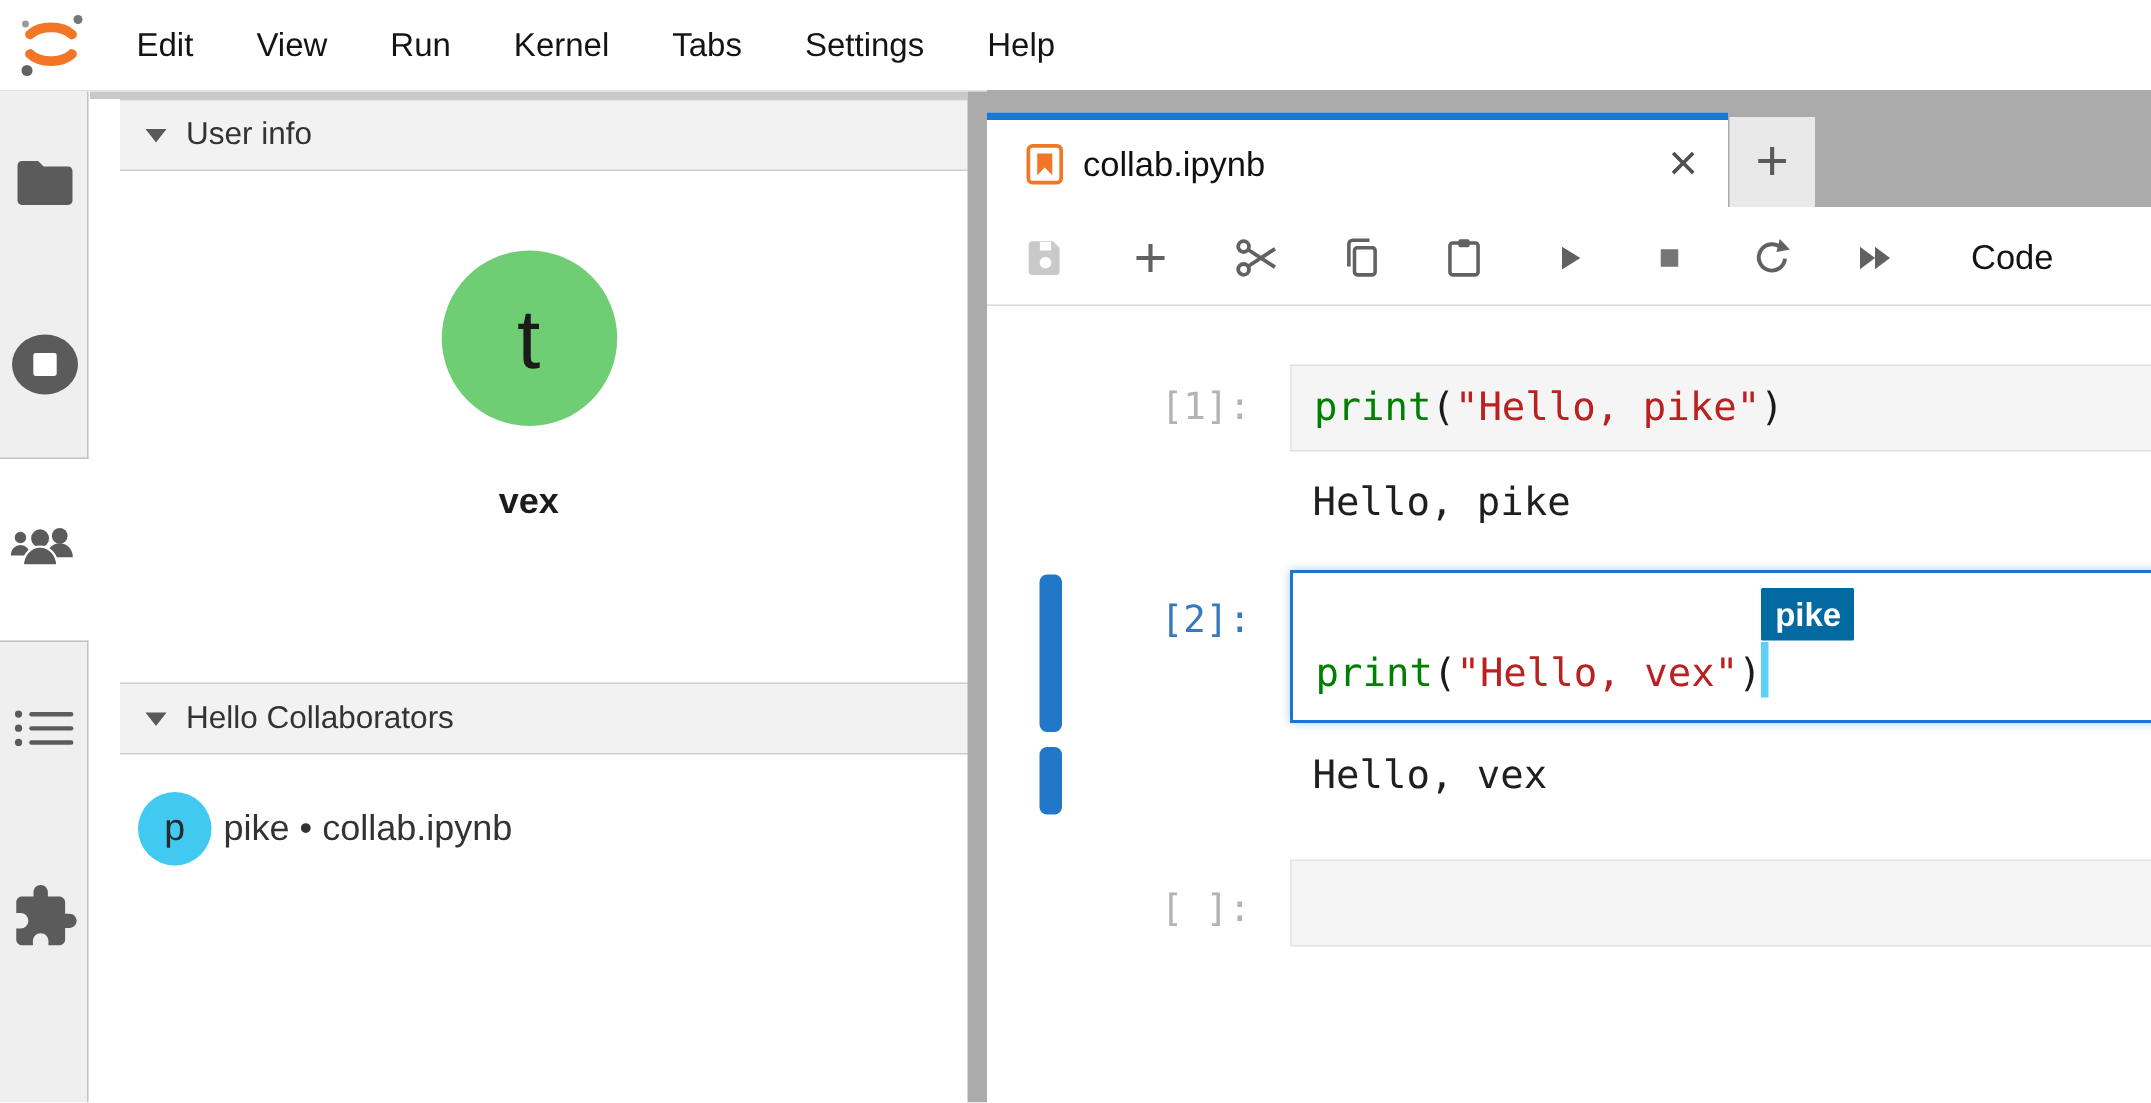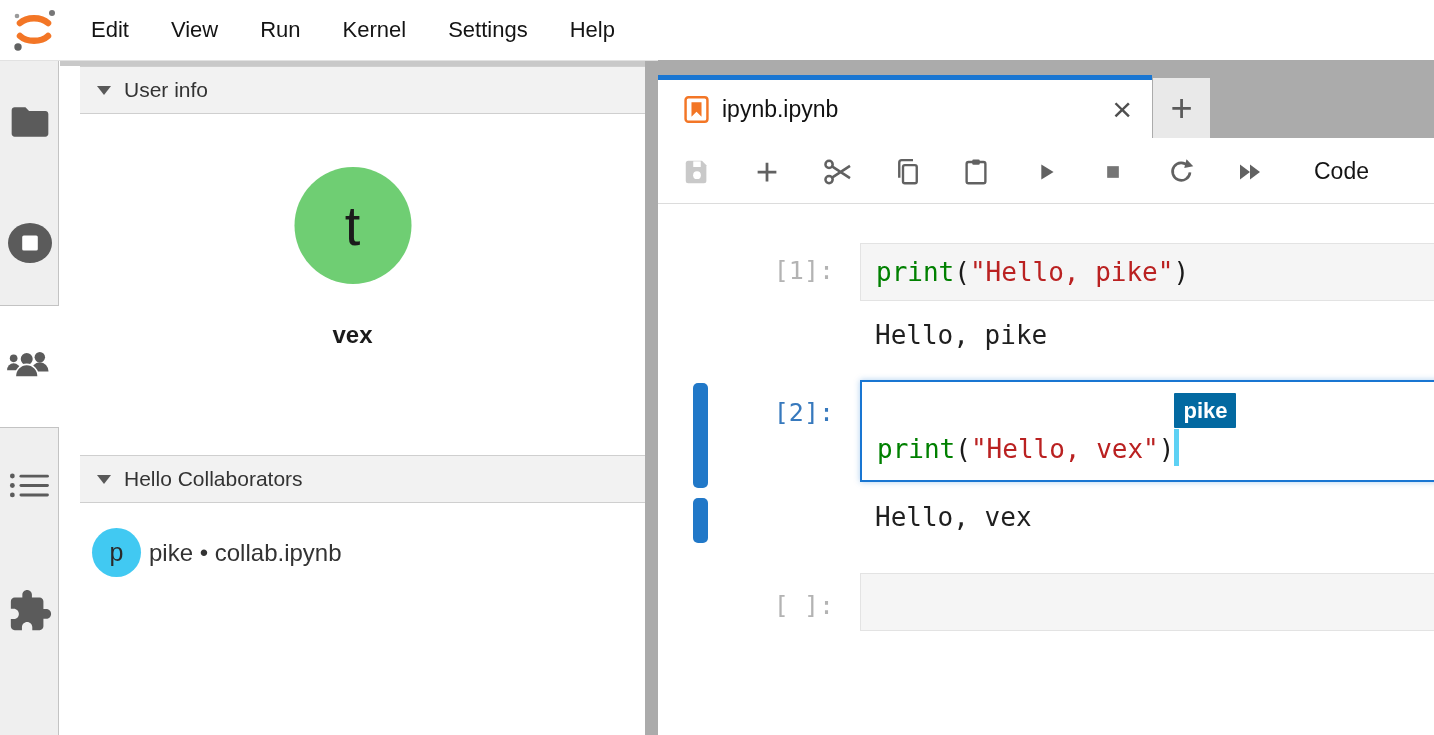--- a/index.html
+++ b/index.html
@@ -113,20 +113,21 @@
     <circle cx="7" cy="10" r="2.3" fill="#9a9a9a"></circle>
     <circle cx="8" cy="41" r="3.7" fill="#616262"></circle>
     <path d="M10 17 A 17 11 0 0 1 38 17" stroke="#f37626" stroke-width="6.5" fill="none" stroke-linecap="round"></path>
     <path d="M10 30 A 17 11 0 0 0 38 30" stroke="#f37626" stroke-width="6.5" fill="none" stroke-linecap="round"></path>
   </svg>
   <div class="menu-items">
     <span class="menu-item">Edit</span>
     <span class="menu-item">View</span>
     <span class="menu-item">Run</span>
     <span class="menu-item">Kernel</span>
+    <span class="menu-item">Tabs</span>
     <span class="menu-item">Settings</span>
     <span class="menu-item">Help</span>
   </div>
 </div>
 
 <div id="rail">
   <div class="rail-block" id="rail-block-top"></div>
   <div class="rail-block" id="rail-block-bottom"></div>
 
   <svg class="rail-icon" style="top:42px" width="44" height="38" viewBox="0 0 24 20">
@@ -194,21 +195,21 @@
 <div id="divider"></div>
 
 <div id="main">
 
   <div id="tabbar">
     <div class="tab">
       <svg class="tab-icon" viewBox="0 0 22 26">
         <rect x="1.2" y="2" width="19.6" height="22" rx="2.5" fill="#fff" stroke="#f37626" stroke-width="2.2"></rect>
         <path d="M6.5 6.5 h9 v13 l-4.5 -4.5 -4.5 4.5 z" fill="#f37626"></path>
       </svg>
-      <span class="tab-title">ipynb.ipynb</span>
+      <span class="tab-title">collab.ipynb</span>
       <span class="tab-close">×</span>
     </div>
     <div class="newtab">
       <span>+</span>
     </div>
   </div>
 
   <div id="toolbar">
     <span class="tb" id="tb-save">
       <svg width="30" height="30" viewBox="0 0 24 24">

